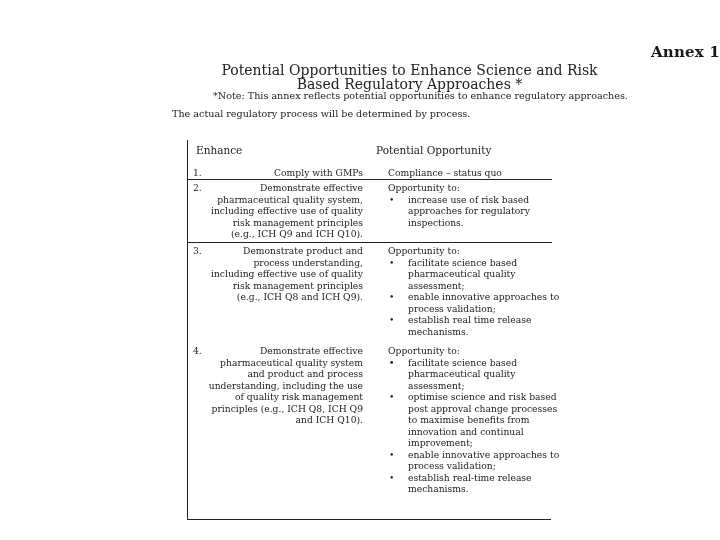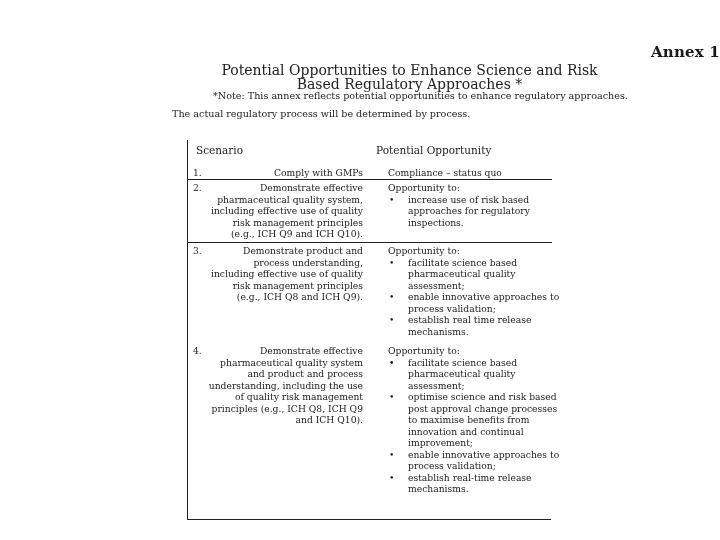--- a/index.html
+++ b/index.html
@@ -41,21 +41,21 @@
 </style>
 </head>
 <body>
 
 <div class="annex-title">Annex 1</div>
 <div class="doc-title">Potential Opportunities to Enhance Science and Risk Based Regulatory Approaches *</div>
 <div class="note n1">*Note: This annex reflects potential opportunities to enhance regulatory approaches.</div>
 <div class="note n2">The actual regulatory process will be determined by process.</div>
 
 <div class="table">
-  <div class="hdr c1">Scenario</div>
+  <div class="hdr c1">Enhance</div>
   <div class="hdr c2">Potential Opportunity</div>
 
   <div class="cell scen" style="top:27px;">
     <span class="num">1.</span>
     <span class="txt">Comply with GMPs</span>
   </div>
   <div class="cell opp" style="top:27px;">
     <div>Compliance – status quo</div>
   </div>
   <div class="rule" style="top:39px;"></div>

